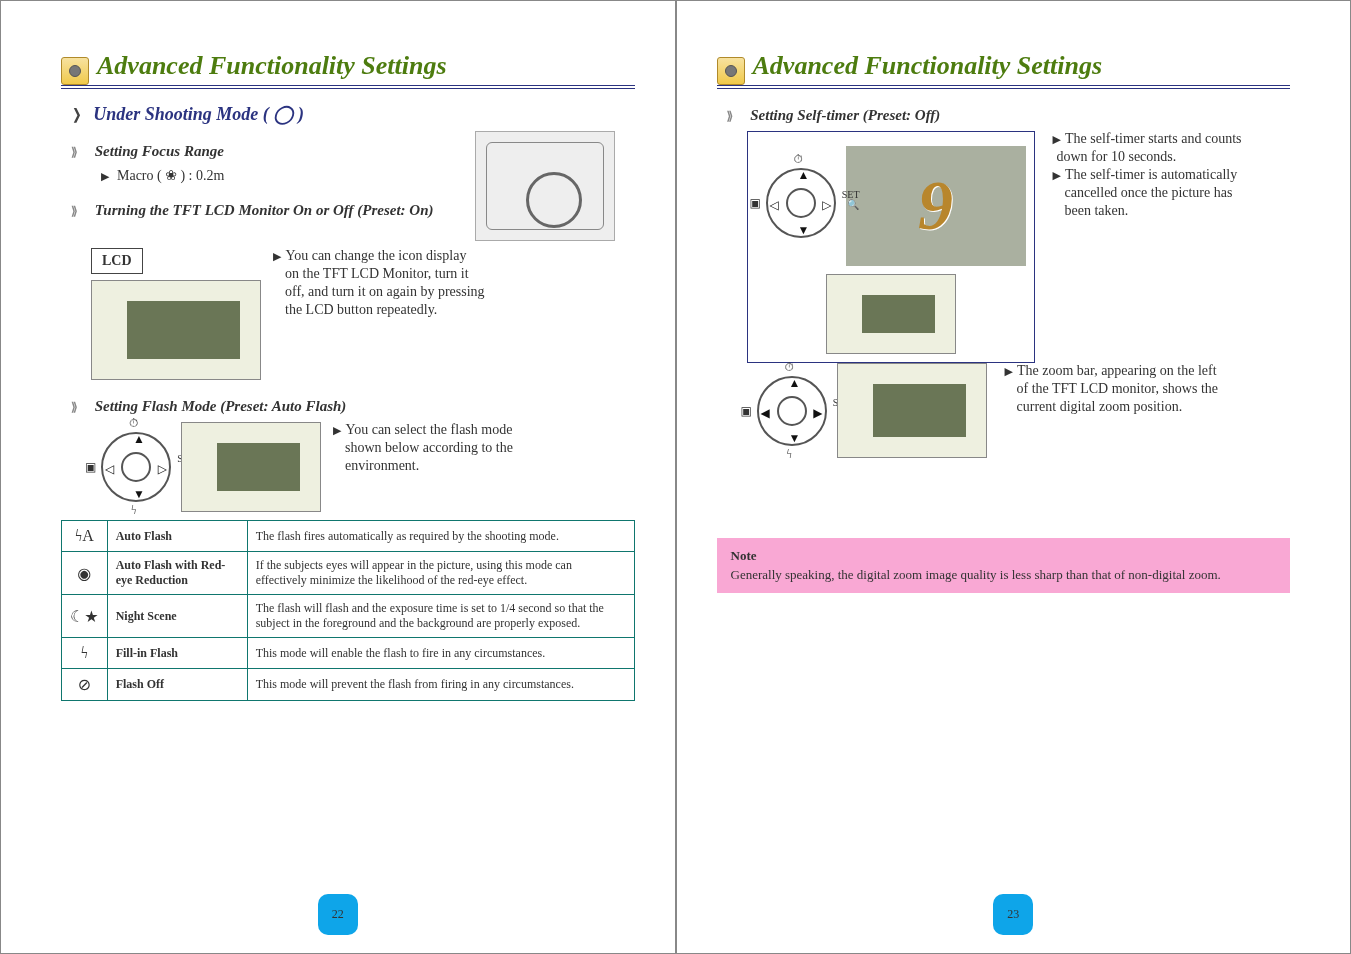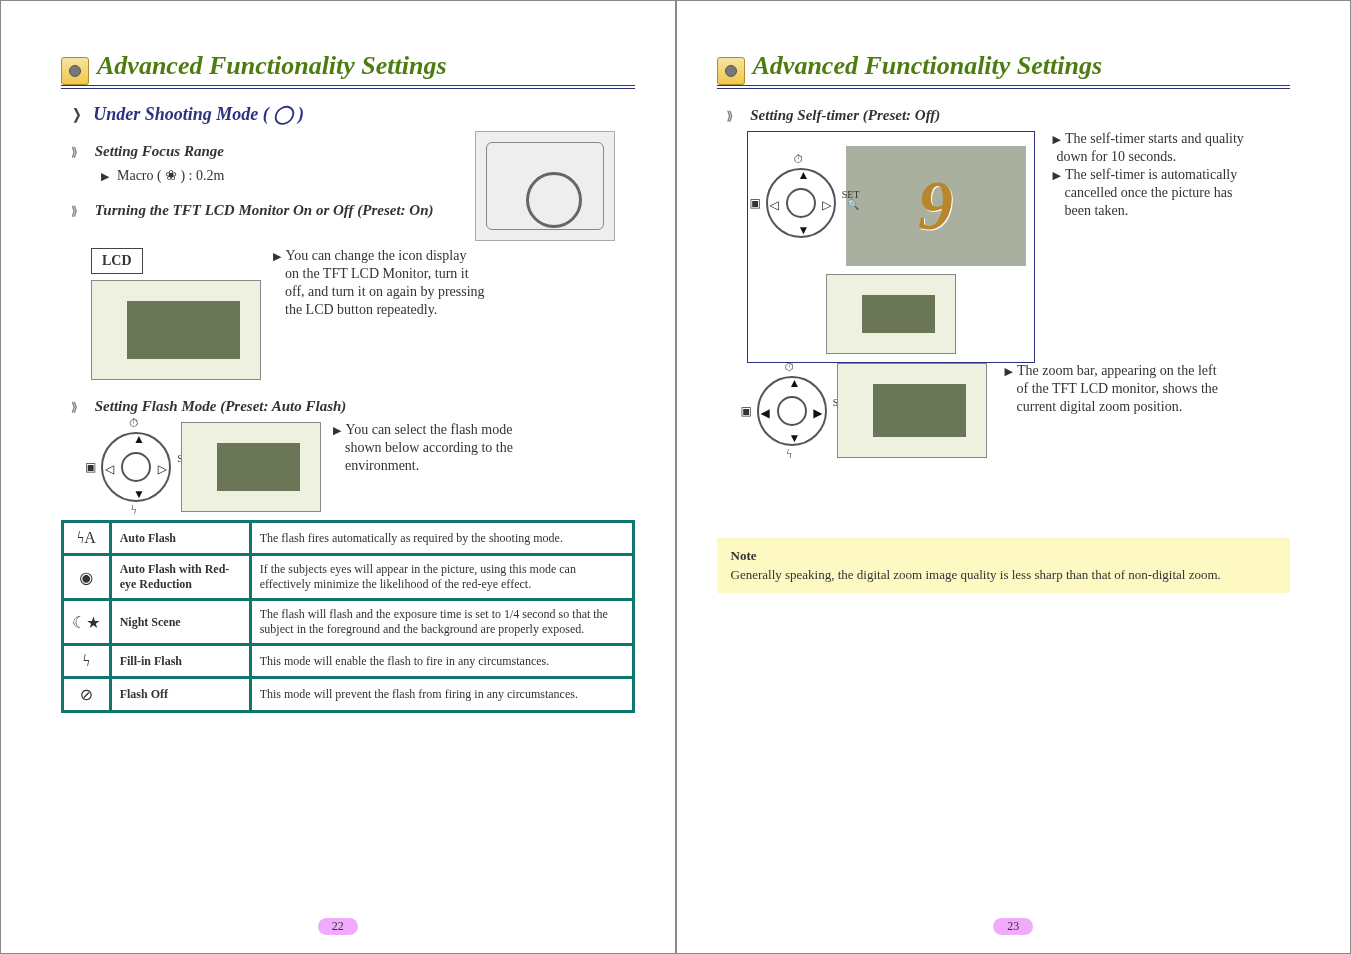--- a/index.html
+++ b/index.html
@@ -117,40 +117,40 @@
 .nav-pad .right { right: 2px; top: 28px; }
 .nav-pad .label-top { position: absolute; top: -18px; left: 26px; font-size: 12px; }
 .nav-pad .label-left { position: absolute; top: 26px; left: -18px; font-size: 12px; }
 .nav-pad .label-bottom { position: absolute; bottom: -18px; left: 28px; font-size: 12px; }
 .nav-pad .label-right { position: absolute; top: 20px; right: -26px; font-size: 10px; line-height: 1; text-align: right; }
 table.flash-table {
   width: 100%; border-collapse: collapse; font-size: 12px;
   margin-top: 8px;
 }
 table.flash-table td, table.flash-table th {
-  border: 3px solid #0f766e; padding: 6px 8px; text-align: left; vertical-align: middle;
+  border: 1px solid #0f766e; padding: 6px 8px; text-align: left; vertical-align: middle;
 }
 table.flash-table td.icon-cell { width: 30px; text-align: center; font-size: 16px; }
 table.flash-table td.name-cell { font-weight: bold; width: 140px; }
 .page-num {
   position: absolute; bottom: 18px; left: 50%; transform: translateX(-50%);
-  background: #f0abfc; border-radius: 10px; padding: 1px 14px; font-size: 12px;
+  background: #0ea5e9; border-radius: 10px; padding: 13px 14px; font-size: 12px;
 }
 .blue-frame {
   border: 1px solid #2b3380; padding: 8px;
 }
 .timer-screen {
   width: 180px; height: 120px; background: #aab0a0;
   display: flex; align-items: center; justify-content: center;
   font-size: 70px; font-style: italic; font-weight: bold;
   color: #b8862c; text-shadow: 1px 1px #fff;
   margin-top: 6px;
 }
 .note-box {
-  background: #fef9c3; padding: 10px 14px; font-size: 13px;
+  background: #f9a8d4; padding: 10px 14px; font-size: 13px;
   margin-top: 80px;
 }
 .note-box .note-title { font-weight: bold; margin-bottom: 3px; }
 .icon-glyph { font-family: Arial, sans-serif; }
 </style>
 </head>
 <body>
 
 <div class="page">
   <div class="title-row">
@@ -275,21 +275,21 @@
             <span class="arrow right">▷</span>
           <span class="label-top">⏱</span>
           <span class="label-left">▣</span>
           <span class="label-right"><span>SET</span><br>🔍</span>
         </div>
         <div class="timer-screen">9</div>
       </div>
       <div class="mini-cam" style="width:130px;height:80px;margin:8px auto 0;"></div>
     </div>
     <div class="text-col" style="margin-left:18px;">
-      <p><span class="tri">▶</span><span>The self-timer starts and quality</span></p>
+      <p><span class="tri">▶</span><span>The self-timer starts and counts</span></p>
       <p style="margin-left:4px;">down for 10 seconds.</p>
       <p><span class="tri">▶</span><span>The self-timer is automatically</span></p>
       <p style="margin-left:12px;">cancelled once the picture has</p>
       <p style="margin-left:12px;">been taken.</p>
     </div>
   </div>
 
   <div class="row" style="margin-left:30px;">
     <div style="display:flex;align-items:center;">
       <div class="nav-pad">

